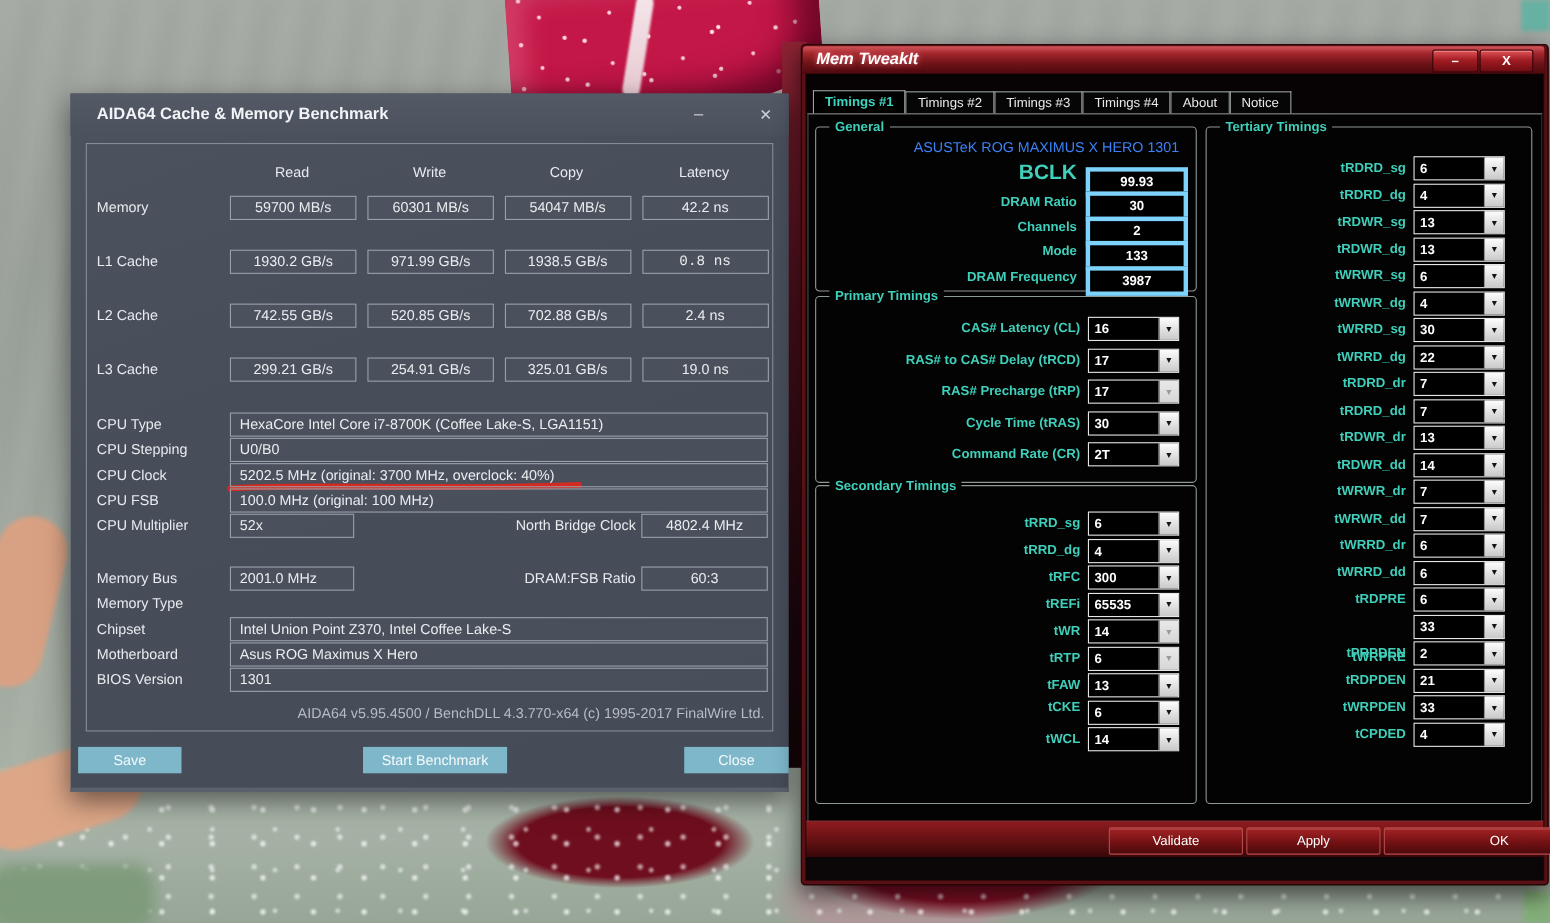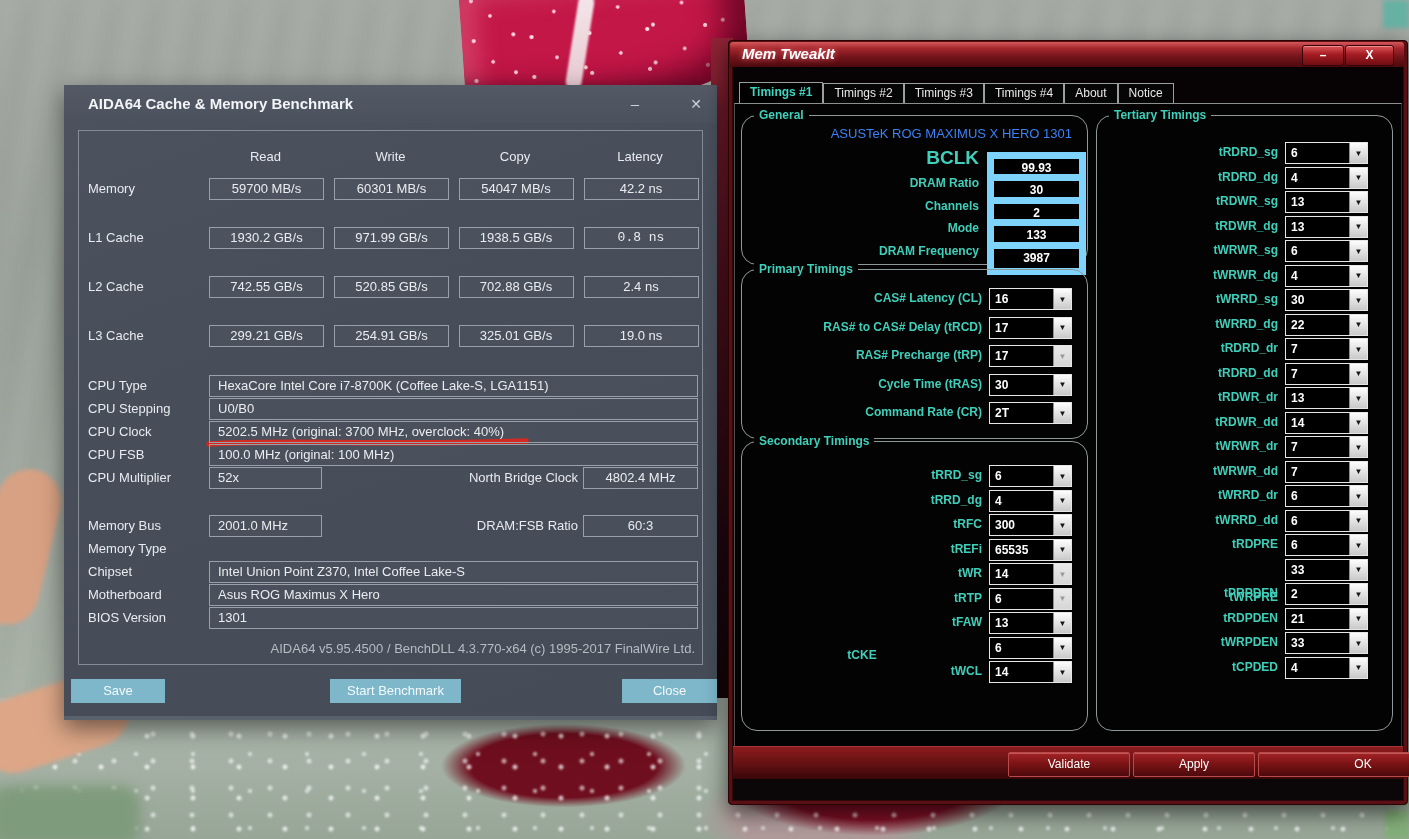--- a/index.html
+++ b/index.html
@@ -83,27 +83,27 @@
   .mwbtn{position:absolute;top:3px;height:19px;text-align:center;line-height:18px;font-size:12px;
     font-weight:bold;color:#fff;background:linear-gradient(180deg,#e0555a 0%,#a31c22 45%,#6e0d12 100%);
     border:1px solid #38060a;border-radius:3px;box-shadow:inset 0 1px 0 rgba(255,200,200,.5);cursor:default;}
   .mtk-min{left:572px;width:40px;} .mtk-close{left:615px;width:47px;}
   .tab-bar{position:absolute;left:10px;top:42px;height:21px;display:flex;align-items:flex-end;}
   .tab{height:20px;line-height:19px;padding:0 10px;background:#060606;border:1px solid #9aa0a0;
     border-bottom:none;font-size:12px;color:#e8e8e8;cursor:default;white-space:nowrap;}
   .tab.active{height:21px;color:#3fd4bf;font-weight:bold;background:#000;}
   .tab-page{position:absolute;left:5px;top:62px;width:666px;height:643px;background:#030303;
     border-top:1px solid #8a9090;border-left:1px solid #4a5050;border-right:1px solid #2a3030;}
-  .group{position:absolute;border:1px solid #8f9898;border-radius:16px;}
+  .group{position:absolute;border:1px solid #8f9898;border-radius:4px;}
   .group-title{position:absolute;left:12px;top:-8px;background:#030303;padding:0 5px;
     font-size:12px;font-weight:bold;color:#3fcfba;white-space:nowrap;}
   .board-line{position:absolute;left:0;right:15px;top:10px;text-align:right;font-size:13px;color:#3b82f6;}
   .mlabel{position:absolute;left:0;text-align:right;font-size:12px;font-weight:bold;color:#3fcfba;white-space:nowrap;}
   .mlabel.big{font-size:19px;}
-  .vbox{position:absolute;height:19px;background:#000;border:7px solid #7dd3fc;color:#fff;
+  .vbox{position:absolute;height:19px;background:#000;border:4px solid #7dd3fc;color:#fff;
     font-weight:bold;font-size:12px;text-align:center;line-height:19px;}
   .combo{position:absolute;width:81px;height:20px;background:#000;border:1px solid #e6e6e6;display:flex;cursor:default;}
   .cval{flex:1;color:#fff;font-weight:bold;font-size:12px;line-height:20px;padding-left:5px;overflow:hidden;}
   .carrow{width:17px;background:linear-gradient(180deg,#fdfdfd,#c9c9c9);border-left:1px solid #8f8f8f;
     color:#151515;font-size:8px;display:flex;align-items:center;justify-content:center;}
   .combo.disabled .carrow{background:linear-gradient(180deg,#e9e9e9,#d6d6d6);color:#9a9a9a;}
   .btn-band{position:absolute;left:4px;top:705px;width:670px;height:33px;
     background:linear-gradient(180deg,#8d1b1e 0%,#611012 55%,#350608 100%);border-top:1px solid #a43538;}
   .rbtn{position:absolute;top:5px;width:120px;height:23px;border:1px solid #b84a4a;border-radius:2px;
     background:linear-gradient(180deg,#a32326 0%,#7a1315 48%,#4c0a0c 100%);
@@ -305,21 +305,21 @@
       <div class="mlabel" style="right: 105px; top: 148.5px;">tRTP</div>
       <div class="combo disabled" style="left: 247px; top: 145.5px;">
         <div class="cval">6</div>
         <div class="carrow">▼</div>
       </div>
       <div class="mlabel" style="right: 105px; top: 173px;">tFAW</div>
       <div class="combo" style="left: 247px; top: 170px;">
         <div class="cval">13</div>
         <div class="carrow">▼</div>
       </div>
-      <div class="mlabel" style="right: 105px; top: 206px; text-align: center;">tCKE</div>
+      <div class="mlabel" style="right: 105px; top: 193px;">tCKE</div>
       <div class="combo" style="left: 247px; top: 194.5px;">
         <div class="cval">6</div>
         <div class="carrow">▼</div>
       </div>
       <div class="mlabel" style="right: 105px; top: 222px;">tWCL</div>
       <div class="combo" style="left: 247px; top: 219px;">
         <div class="cval">14</div>
         <div class="carrow">▼</div>
       </div>
     </div>

